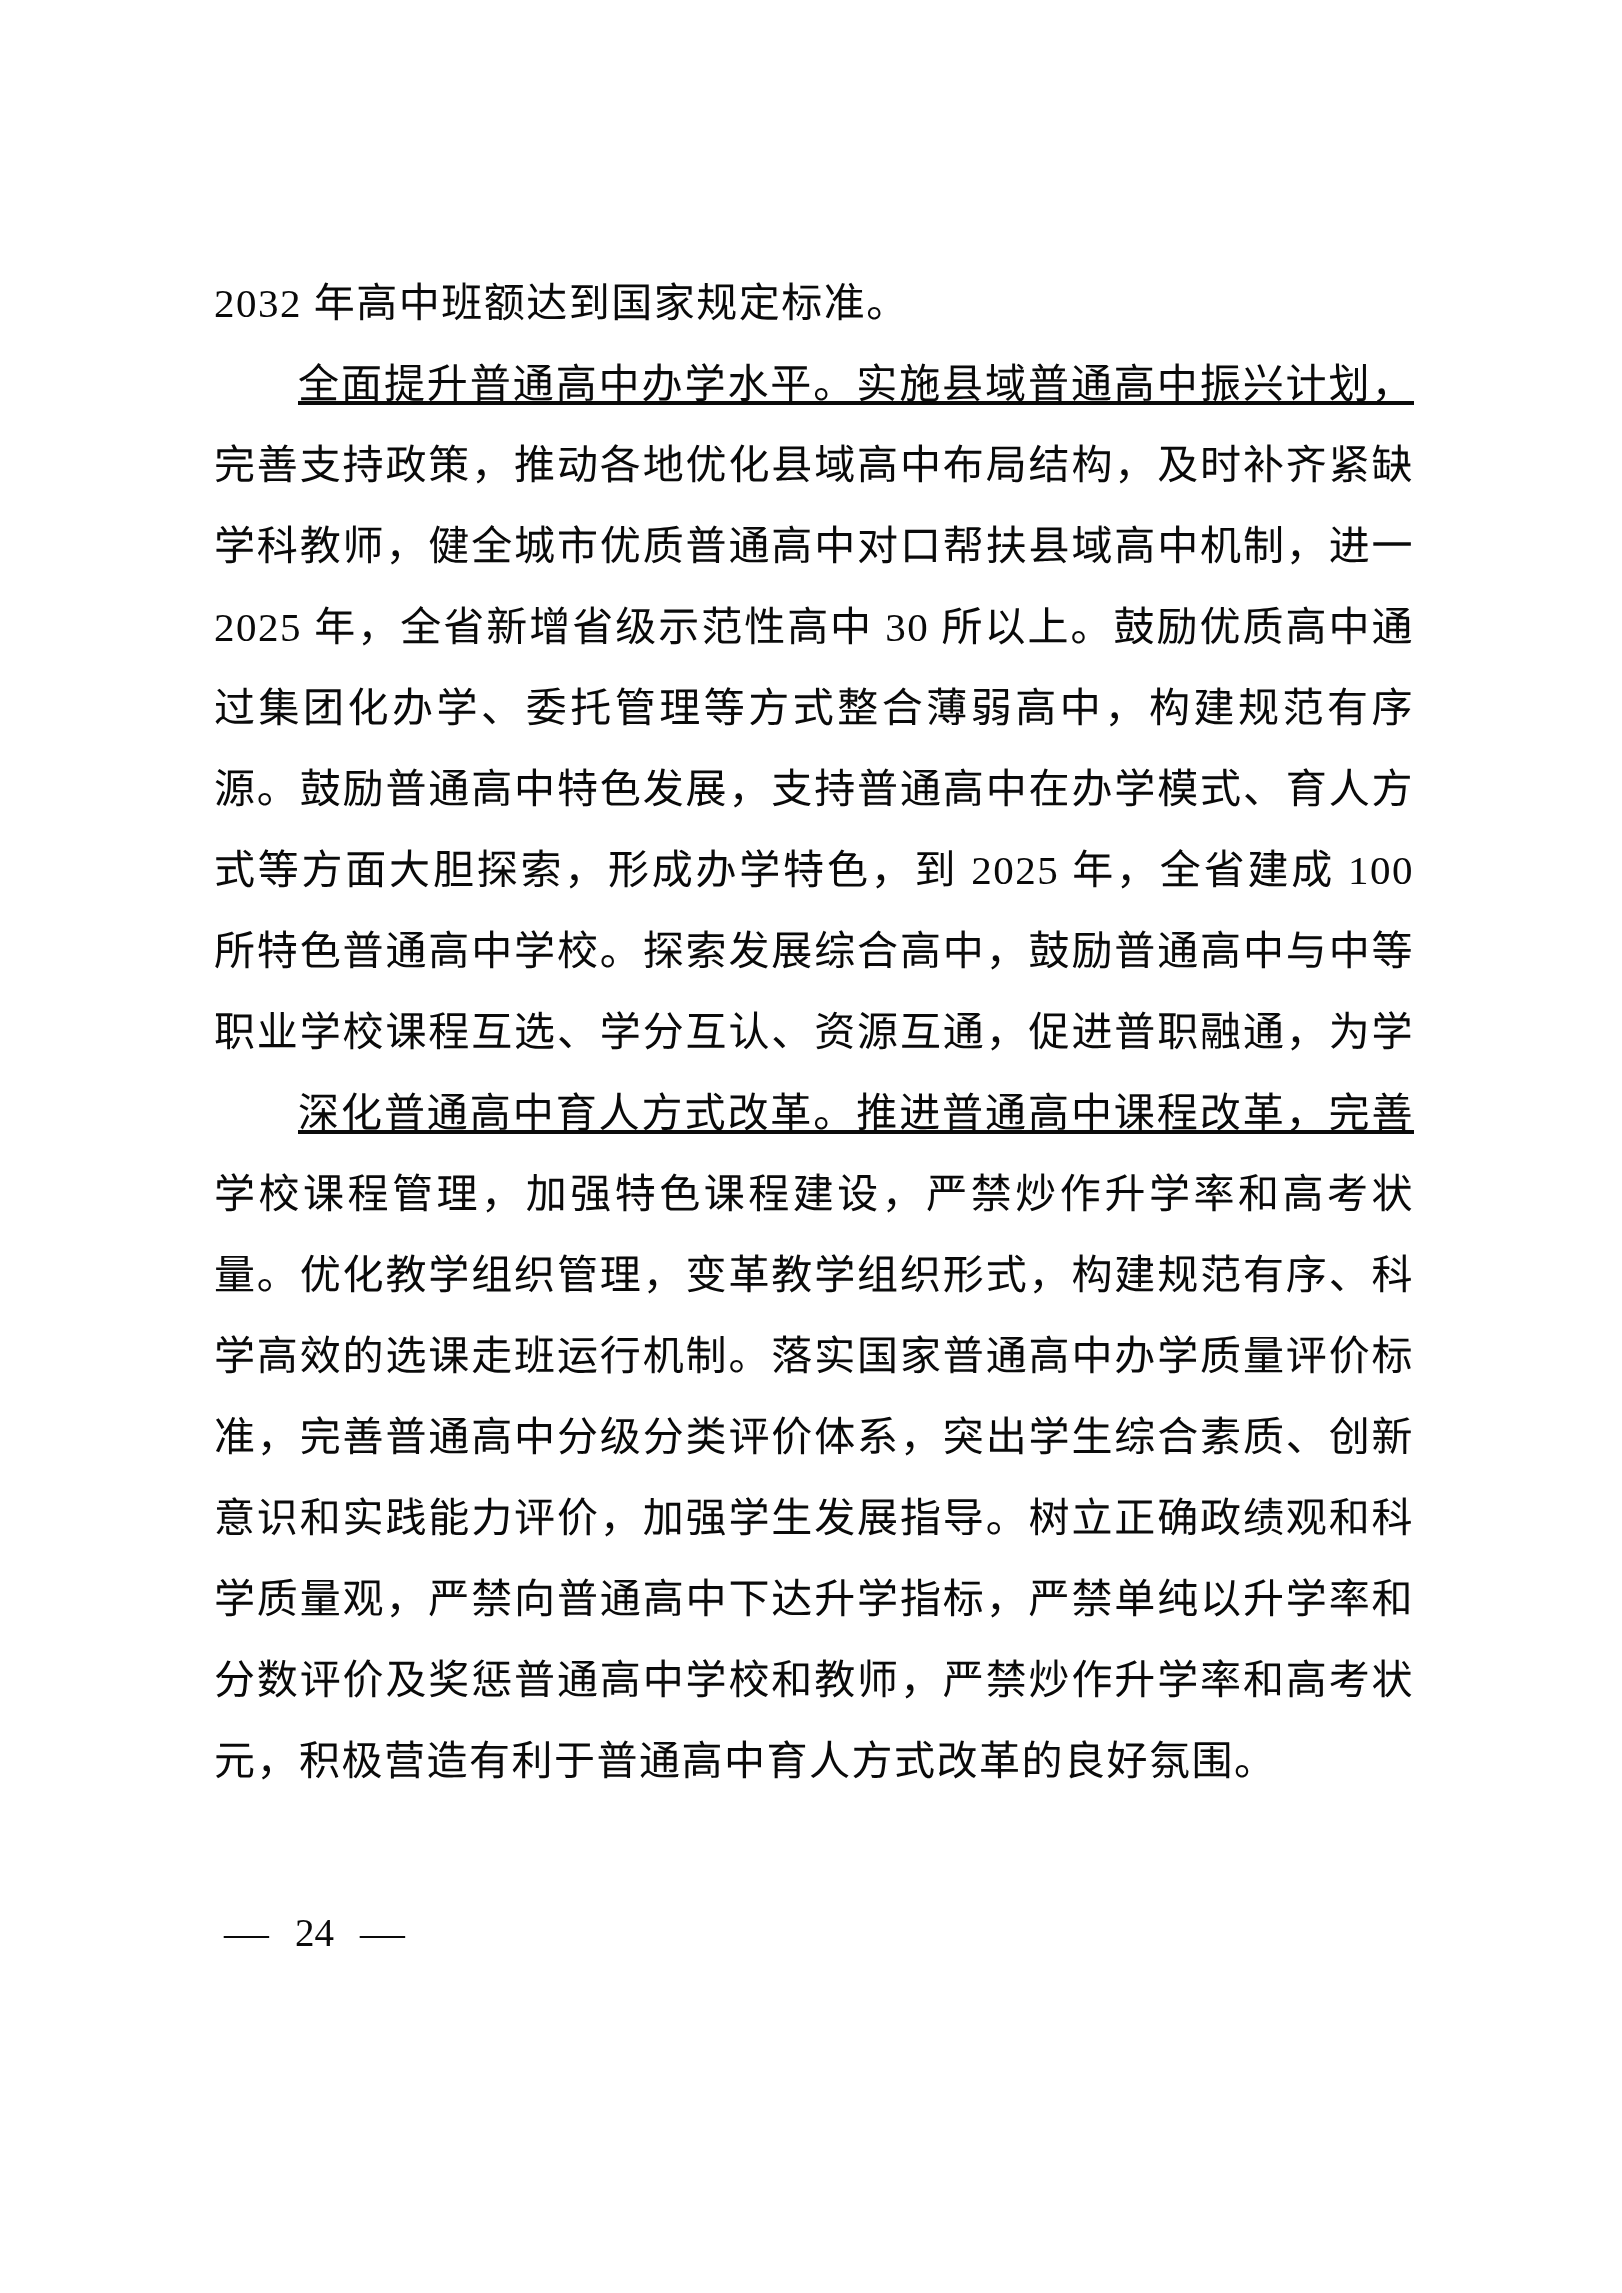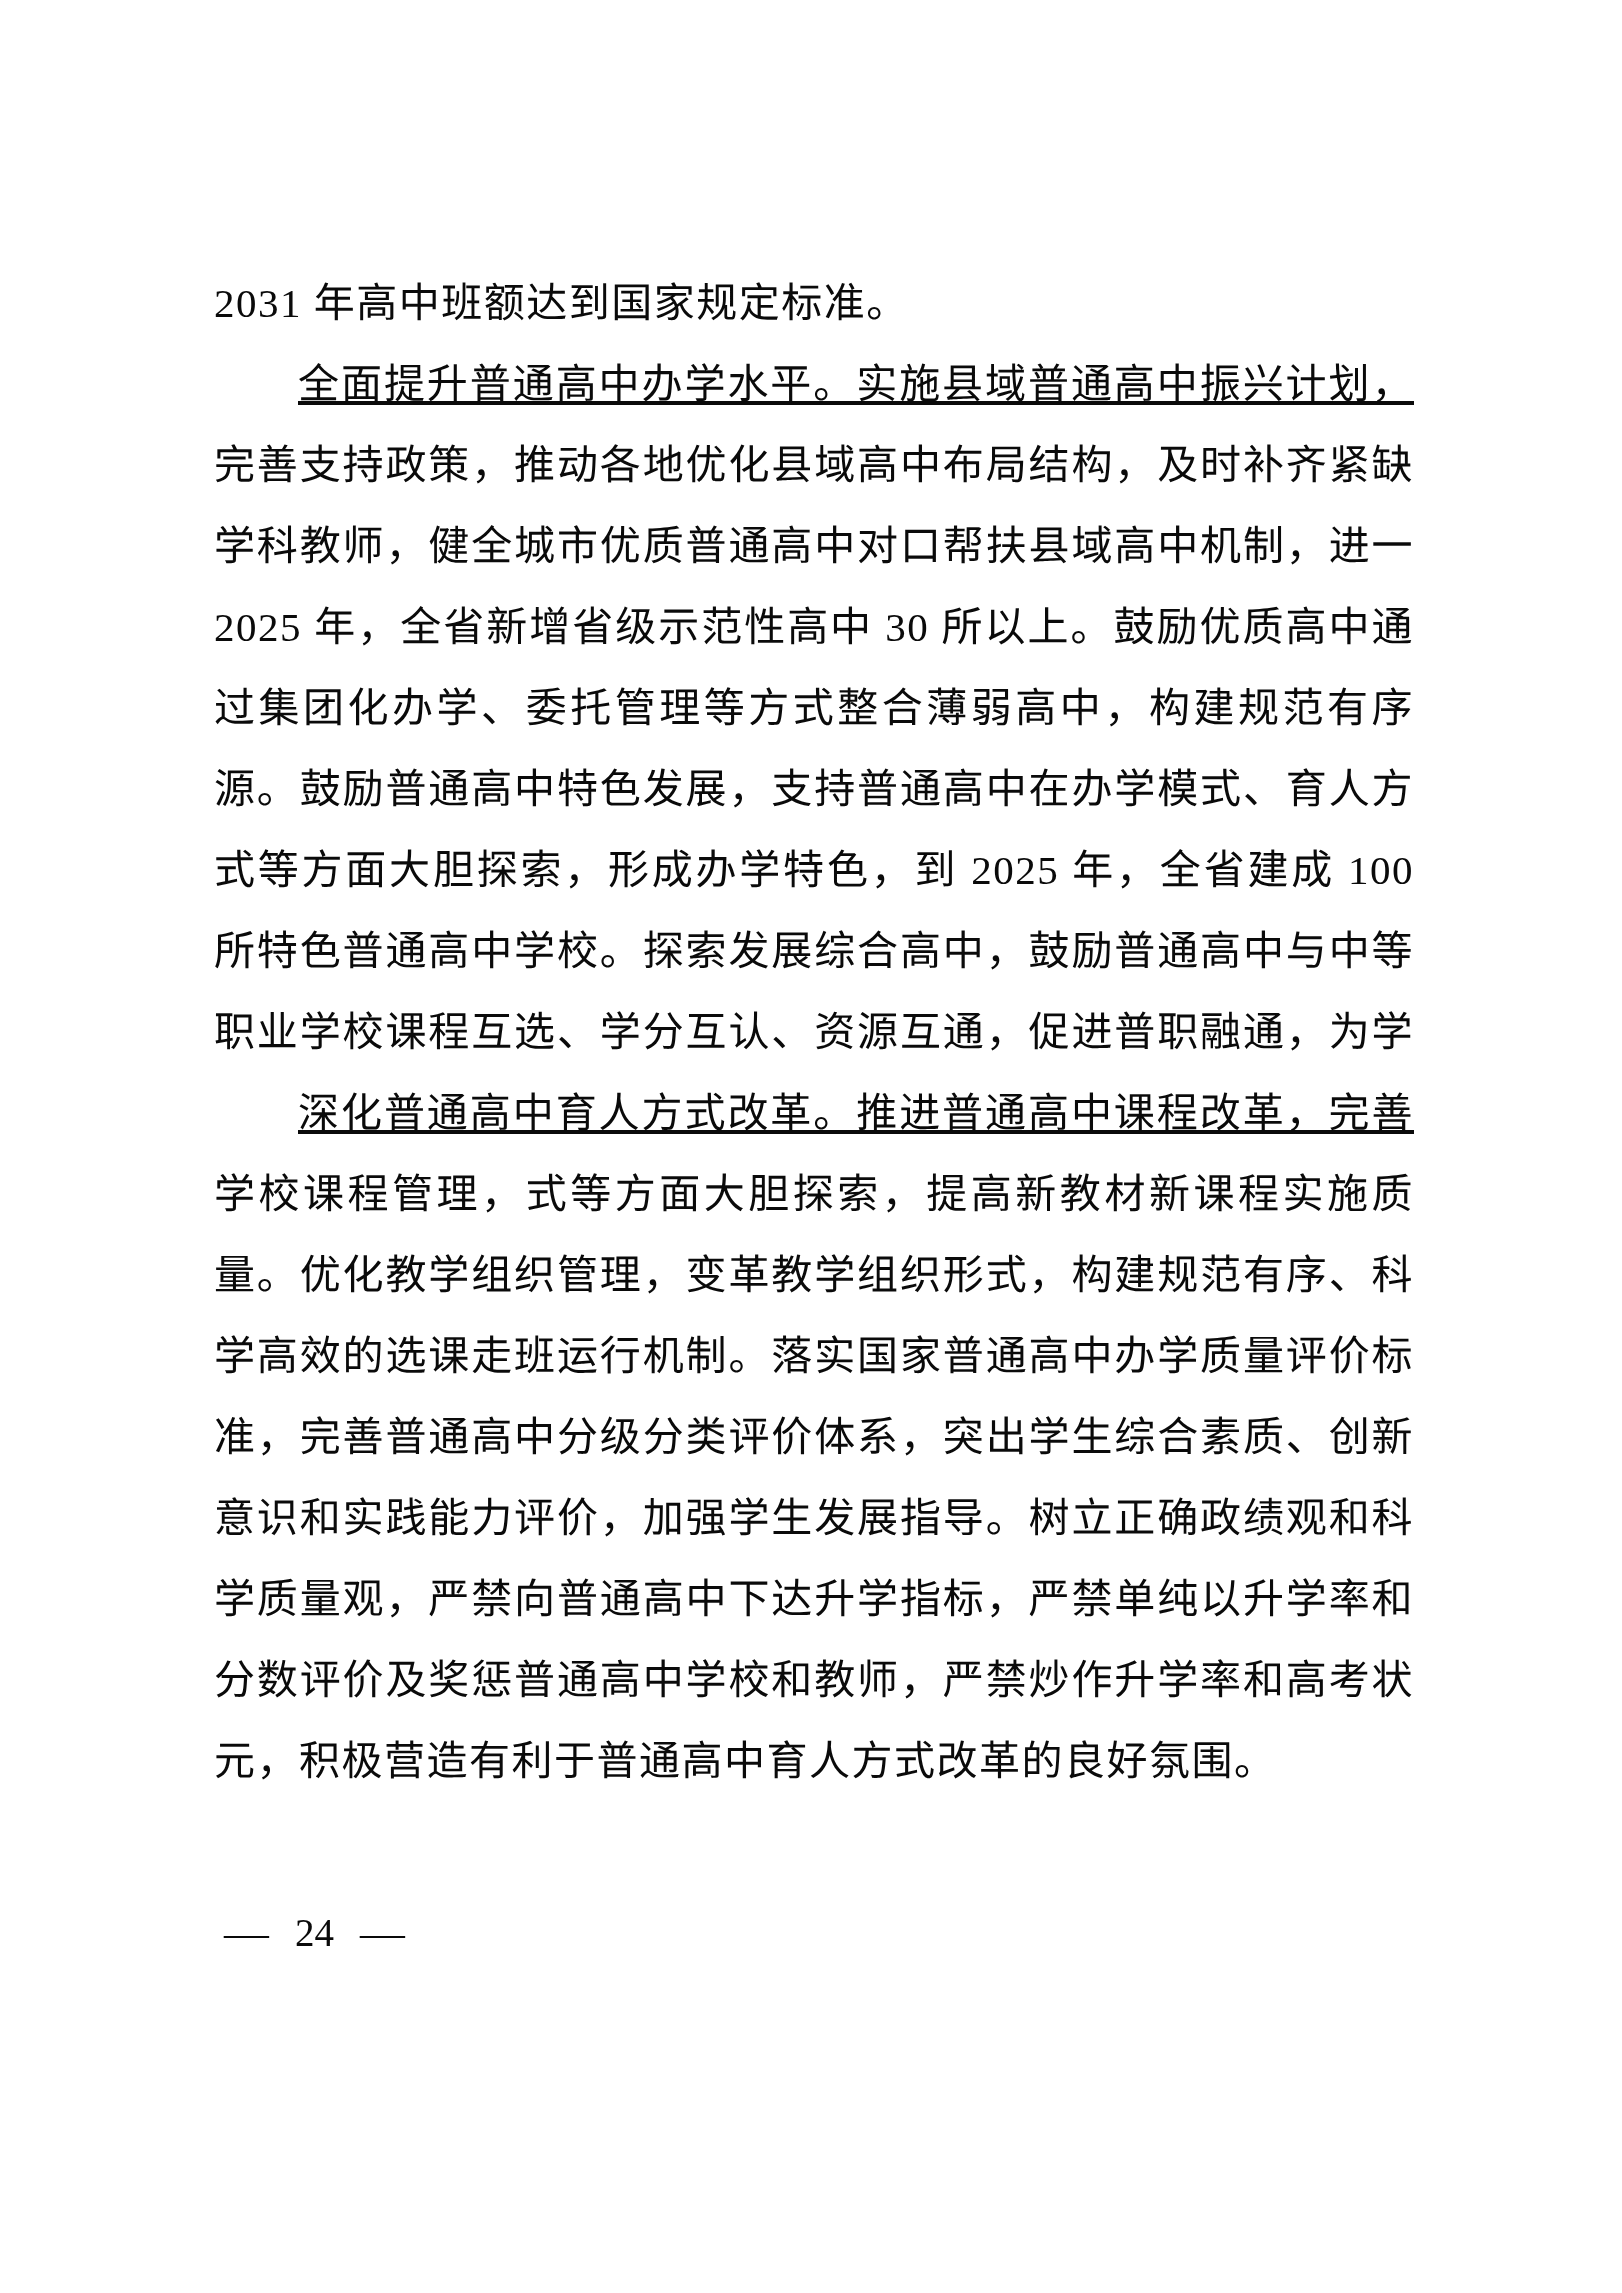--- a/index.html
+++ b/index.html
@@ -57,32 +57,32 @@
   .footer .dash {
     display: inline-block;
     transform: scaleX(1.15);
   }
 </style>
 </head>
 <body>
 
 <div class="page">
   <main class="body">
-      <div class="line">2031 年高中班额达到国家规定标准。</div>
+      <div class="line">2032 年高中班额达到国家规定标准。</div>
       <div class="line indent justify">全面提升普通高中办学水平。实施县域普通高中振兴计划，</div>
       <div class="line justify">完善支持政策，推动各地优化县域高中布局结构，及时补齐紧缺</div>
       <div class="line justify">学科教师，健全城市优质普通高中对口帮扶县域高中机制，进一</div>
       <div class="line justify">2025 年，全省新增省级示范性高中 30 所以上。鼓励优质高中通</div>
       <div class="line justify">过集团化办学、委托管理等方式整合薄弱高中，构建规范有序</div>
       <div class="line justify">源。鼓励普通高中特色发展，支持普通高中在办学模式、育人方</div>
       <div class="line justify">式等方面大胆探索，形成办学特色，到 2025 年，全省建成 100</div>
       <div class="line justify">所特色普通高中学校。探索发展综合高中，鼓励普通高中与中等</div>
       <div class="line justify">职业学校课程互选、学分互认、资源互通，促进普职融通，为学</div>
       <div class="line indent justify">深化普通高中育人方式改革。推进普通高中课程改革，完善</div>
-      <div class="line justify">学校课程管理，式等方面大胆探索，提高新教材新课程实施质</div>
+      <div class="line justify">学校课程管理，加强特色课程建设，严禁炒作升学率和高考状</div>
       <div class="line justify">量。优化教学组织管理，变革教学组织形式，构建规范有序、科</div>
       <div class="line justify">学高效的选课走班运行机制。落实国家普通高中办学质量评价标</div>
       <div class="line justify">准，完善普通高中分级分类评价体系，突出学生综合素质、创新</div>
       <div class="line justify">意识和实践能力评价，加强学生发展指导。树立正确政绩观和科</div>
       <div class="line justify">学质量观，严禁向普通高中下达升学指标，严禁单纯以升学率和</div>
       <div class="line justify">分数评价及奖惩普通高中学校和教师，严禁炒作升学率和高考状</div>
       <div class="line">元，积极营造有利于普通高中育人方式改革的良好氛围。</div>
     </main>
   <div class="footer">
     <span class="dash">—</span><span class="pagenum">24</span><span class="dash">—</span>

